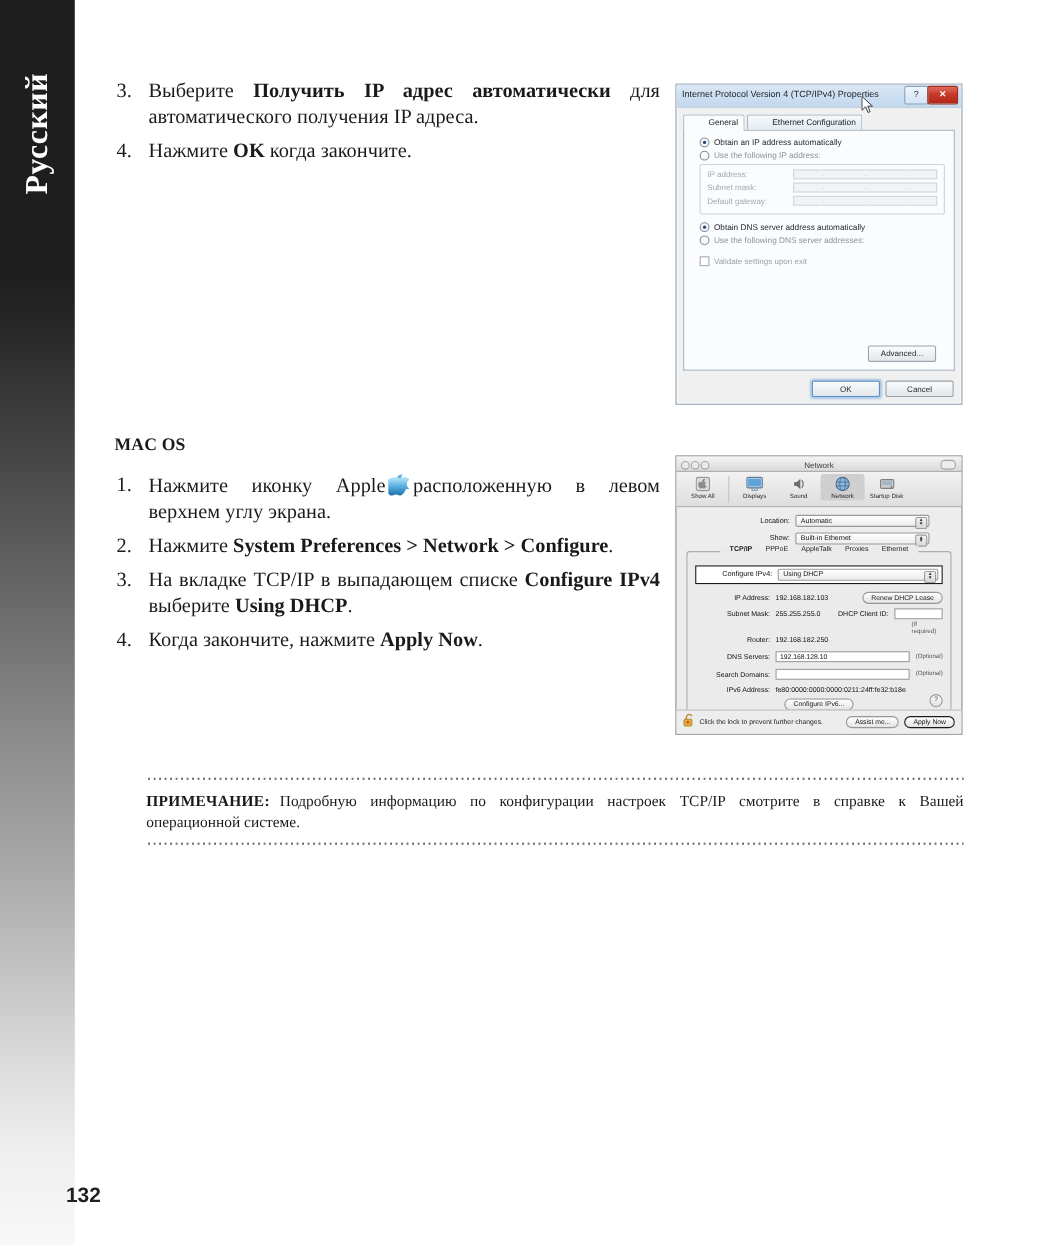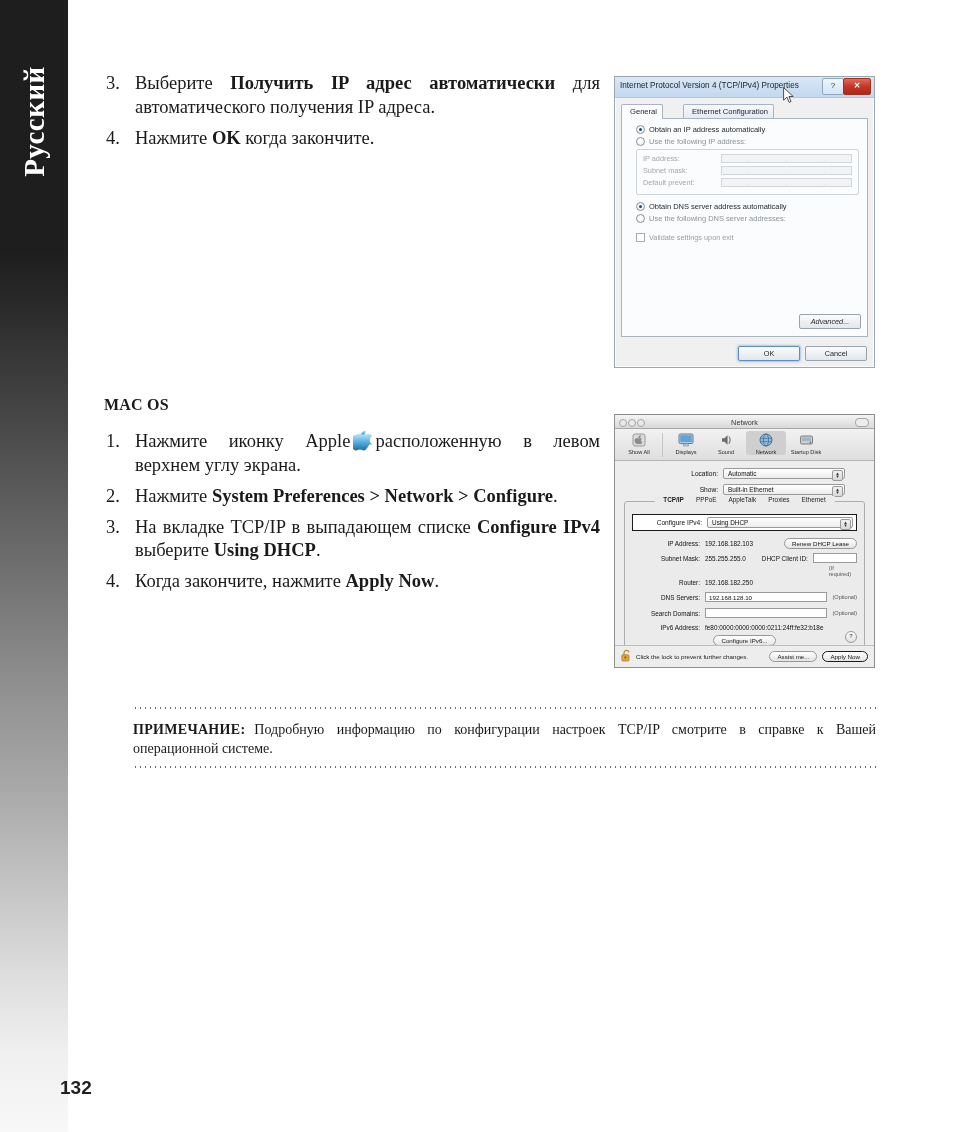--- a/index.html
+++ b/index.html
@@ -193,25 +193,25 @@
   }
   #win-tabs {
     display: flex;
     align-items: flex-end;
     height: 15px;
     border-bottom: 1px solid #a8b4c0;
     margin-bottom: 0;
   }
   .win-tab {
     font-size: 7.6px;
-    padding: 2px 5px 2px 8px;
+    padding: 2px 5px 2px 22px;
     border: 1px solid #a8b4c0;
     border-bottom: none;
     background: linear-gradient(to bottom,#f6f9fc,#e4ebf2);
-    margin-right: 20px;
+    margin-right: 2px;
     border-radius: 2px 2px 0 0;
     color: #1b2026;
   }
   .win-tab.active {
     background: #fbfcfd;
     position: relative;
     top: 1px;
     padding-bottom: 3px;
   }
   #win-panel {
@@ -299,21 +299,21 @@
   }
   .win-push {
     font-size: 7.3px;
     border: 1px solid #9aa3ac;
     border-radius: 2px;
     background: linear-gradient(to bottom,#fbfcfd 0%,#eef1f4 50%,#e2e7eb 100%);
     padding: 2px 7px;
     color: #1f242a;
     text-align: center;
   }
-  #win-advanced-btn { position: absolute; right: 6px; bottom: 7px; min-width: 46px; font-style: italic; }
+  #win-advanced-btn { position: absolute; right: 16px; bottom: 7px; min-width: 46px; }
   #win-footer {
     position: absolute;
     right: 7px; bottom: 6px;
     display: flex;
     gap: 5px;
   }
   #win-ok-btn {
     min-width: 46px;
     border-color: #5a8ec4;
     box-shadow: 0 0 2px 1px rgba(110,165,220,.55);
@@ -645,21 +645,21 @@
         </div>
         <div class="fld-row">
           <span class="lbl">Subnet mask:</span>
           <span class="ipbox">
               <span>.</span>
               <span>.</span>
               <span>.</span>
             </span>
         </div>
         <div class="fld-row">
-          <span class="lbl">Default prevent:</span>
+          <span class="lbl">Default gateway:</span>
           <span class="ipbox">
               <span>.</span>
               <span>.</span>
               <span>.</span>
             </span>
         </div>
       </div>
 
       <div class="radio-row">
         <span class="radio on"></span>

